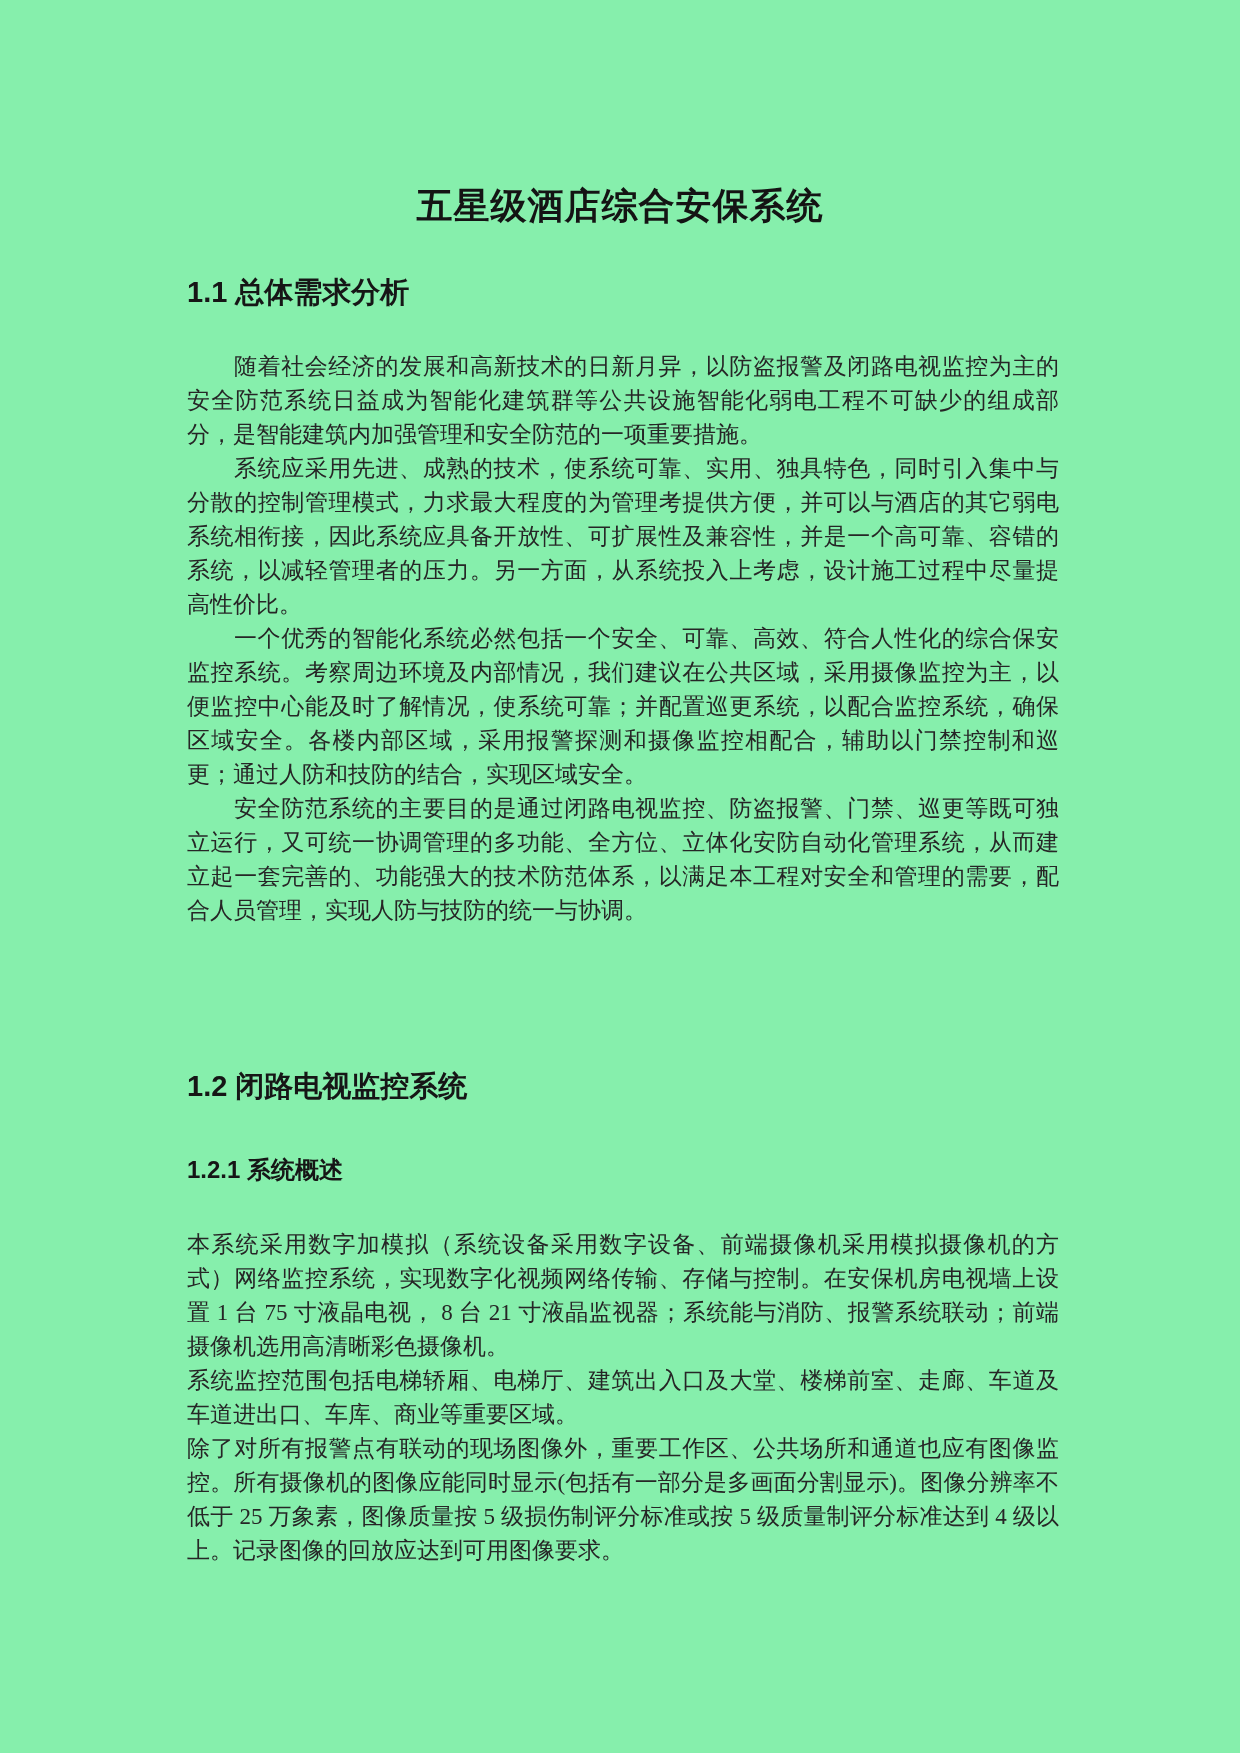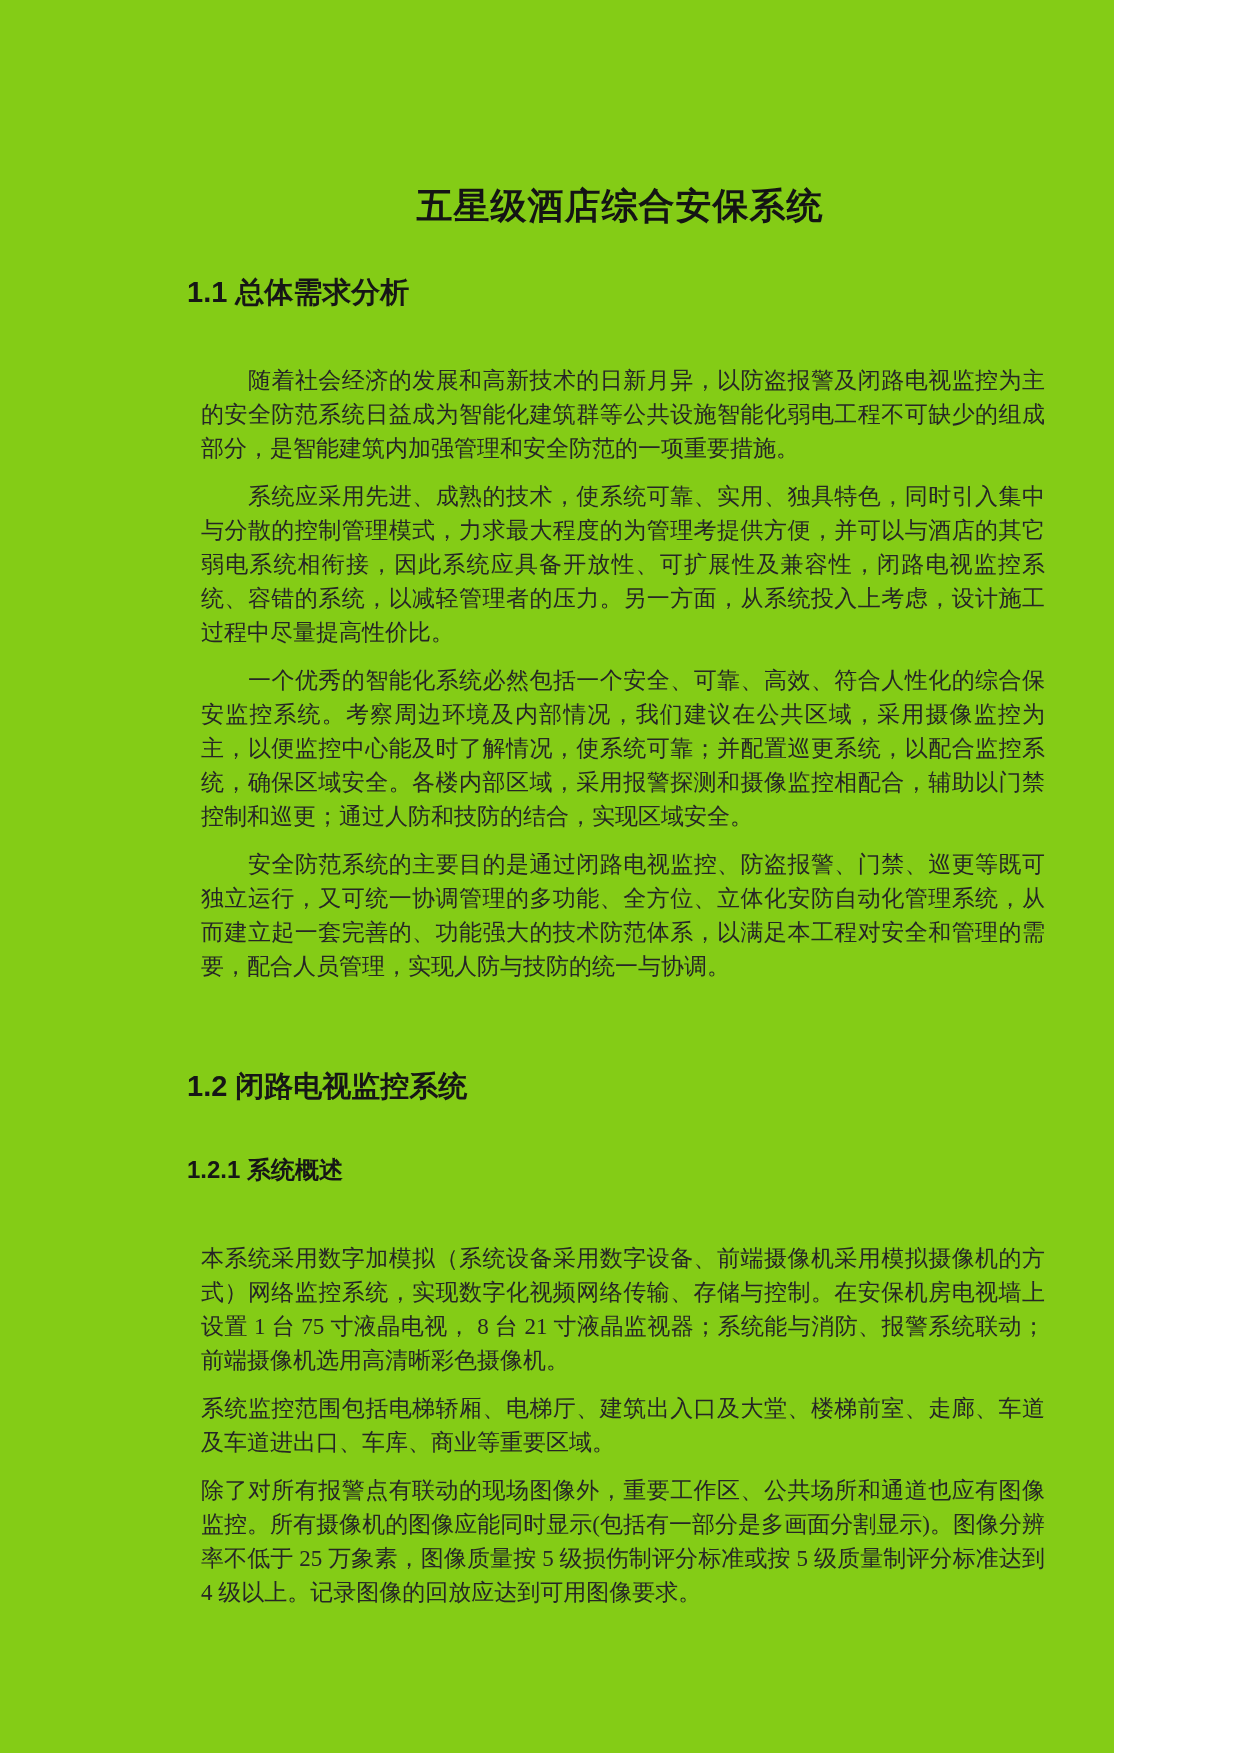--- a/index.html
+++ b/index.html
@@ -2,23 +2,23 @@
 <html><head>
 <meta charset="utf-8">
 <style>
   html, body {
     margin: 0;
     padding: 0;
     background: #ffffff;
   }
   .page {
     position: relative;
-    width: 1114px;
+    width: 1240px;
     height: 1753px;
-    background: #84cc16;
+    background: #86efac;
     overflow: hidden;
     font-family: "Liberation Serif", "DejaVu Serif", serif;
     color: #262626;
   }
   .doc-title {
     position: absolute;
     top: 184px;
     left: 0;
     width: 1240px;
     text-align: center;
@@ -55,39 +55,39 @@
     left: 187px;
     width: 872px;
     font-size: 23px;
     line-height: 34px;
     text-align: justify;
     color: #262626;
   }
   #section-1-1-body { top: 350px; }
   #section-1-2-1-body { top: 1228px; }
   .body-block p {
-    margin: 14px;
+    margin: 0;
     padding: 0;
   }
   .body-block p.indented {
     text-indent: 47px;
   }
 </style>
 </head>
 <body>
 
 <div class="page">
 
   <div class="doc-title">五星级酒店综合安保系统</div>
 
   <div class="heading-l2" id="heading-1-1">1.1 总体需求分析</div>
 
   <div class="body-block" id="section-1-1-body">
     <p class="indented">随着社会经济的发展和高新技术的日新月异，以防盗报警及闭路电视监控为主的安全防范系统日益成为智能化建筑群等公共设施智能化弱电工程不可缺少的组成部分，是智能建筑内加强管理和安全防范的一项重要措施。</p>
-    <p class="indented">系统应采用先进、成熟的技术，使系统可靠、实用、独具特色，同时引入集中与分散的控制管理模式，力求最大程度的为管理考提供方便，并可以与酒店的其它弱电系统相衔接，因此系统应具备开放性、可扩展性及兼容性，闭路电视监控系统、容错的系统，以减轻管理者的压力。另一方面，从系统投入上考虑，设计施工过程中尽量提高性价比。</p>
+    <p class="indented">系统应采用先进、成熟的技术，使系统可靠、实用、独具特色，同时引入集中与分散的控制管理模式，力求最大程度的为管理考提供方便，并可以与酒店的其它弱电系统相衔接，因此系统应具备开放性、可扩展性及兼容性，并是一个高可靠、容错的系统，以减轻管理者的压力。另一方面，从系统投入上考虑，设计施工过程中尽量提高性价比。</p>
     <p class="indented">一个优秀的智能化系统必然包括一个安全、可靠、高效、符合人性化的综合保安监控系统。考察周边环境及内部情况，我们建议在公共区域，采用摄像监控为主，以便监控中心能及时了解情况，使系统可靠；并配置巡更系统，以配合监控系统，确保区域安全。各楼内部区域，采用报警探测和摄像监控相配合，辅助以门禁控制和巡更；通过人防和技防的结合，实现区域安全。</p>
     <p class="indented">安全防范系统的主要目的是通过闭路电视监控、防盗报警、门禁、巡更等既可独立运行，又可统一协调管理的多功能、全方位、立体化安防自动化管理系统，从而建立起一套完善的、功能强大的技术防范体系，以满足本工程对安全和管理的需要，配合人员管理，实现人防与技防的统一与协调。</p>
   </div>
 
   <div class="heading-l2" id="heading-1-2">1.2 闭路电视监控系统</div>
 
   <div class="heading-l3">1.2.1  系统概述</div>
 
   <div class="body-block" id="section-1-2-1-body">
     <p>本系统采用数字加模拟（系统设备采用数字设备、前端摄像机采用模拟摄像机的方式）网络监控系统，实现数字化视频网络传输、存储与控制。在安保机房电视墙上设置 1 台 75 寸液晶电视， 8 台 21 寸液晶监视器；系统能与消防、报警系统联动；前端摄像机选用高清晰彩色摄像机。</p>

